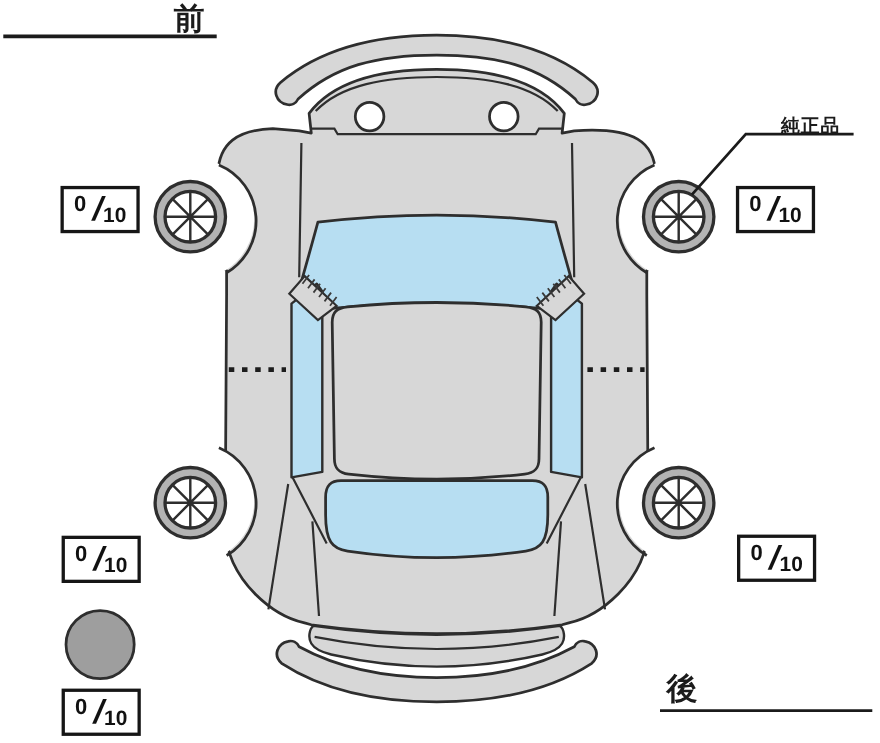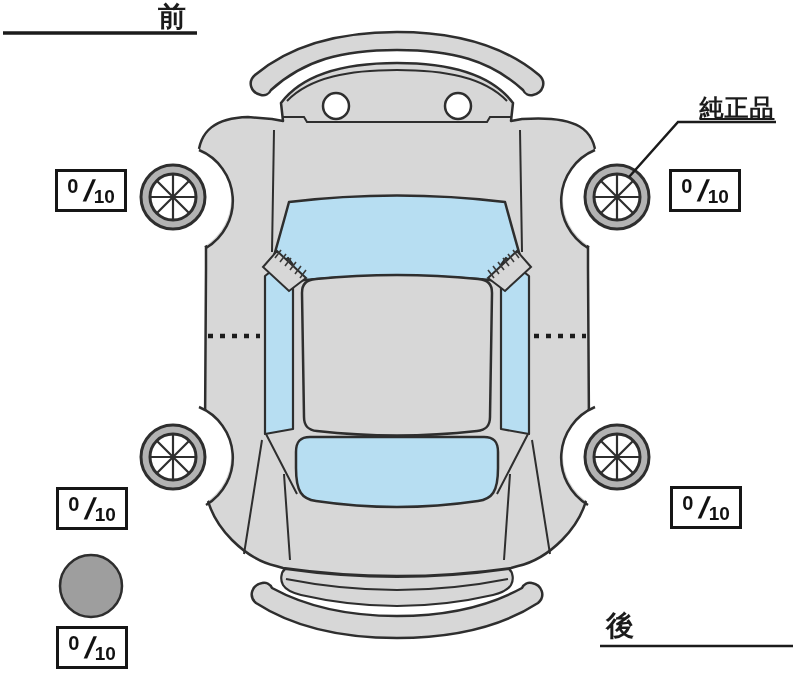--- a/index.html
+++ b/index.html
@@ -14,21 +14,21 @@
   .stage svg { position: absolute; left: 0; top: 0; }
 
   .label {
     position: absolute;
     color: #1b1b1b;
     font-weight: bold;
     white-space: nowrap;
     line-height: 1;
   }
   .label.front   { left: 150px; top: 3px;   width: 44px; font-size: 28px; text-align: center; }
-  .label.genuine { left: 691px; top: 96px;  width: 92px; font-size: 24px; text-align: center; letter-spacing: 1px; text-decoration: underline; }
+  .label.genuine { left: 691px; top: 106px;  width: 92px; font-size: 17px; text-align: center; letter-spacing: 1px; text-decoration: underline; }
   .label.rear    { left: 606px; top: 612px; width: 60px; font-size: 28px; text-align: left; }
 
   .tread {
     position: absolute;
     width: 72px;
     height: 43px;
     border: 3px solid #161616;
     background: #ffffff;
     box-sizing: border-box;
     display: flex;

